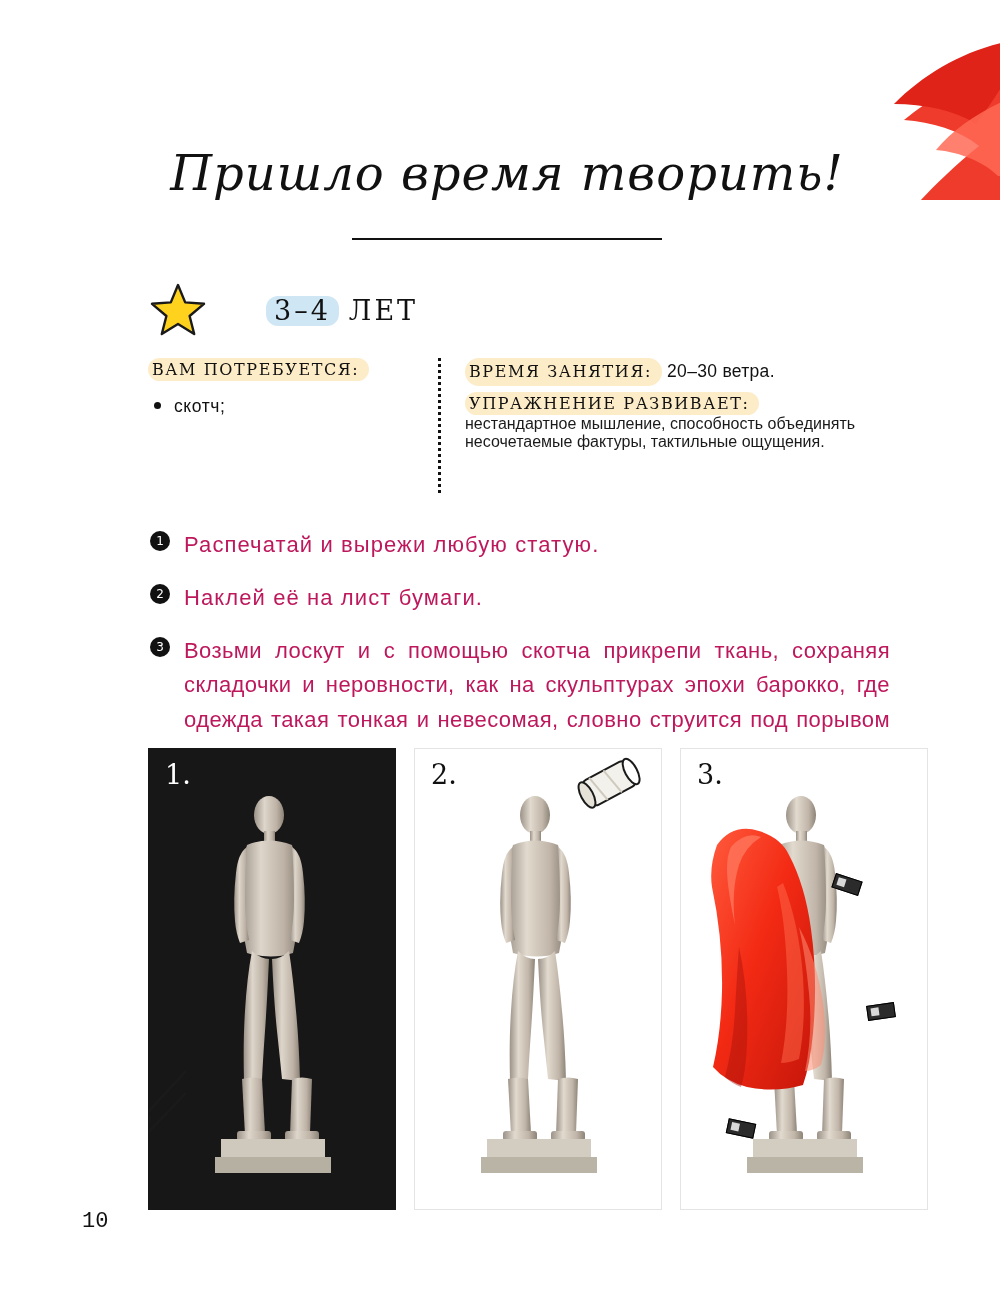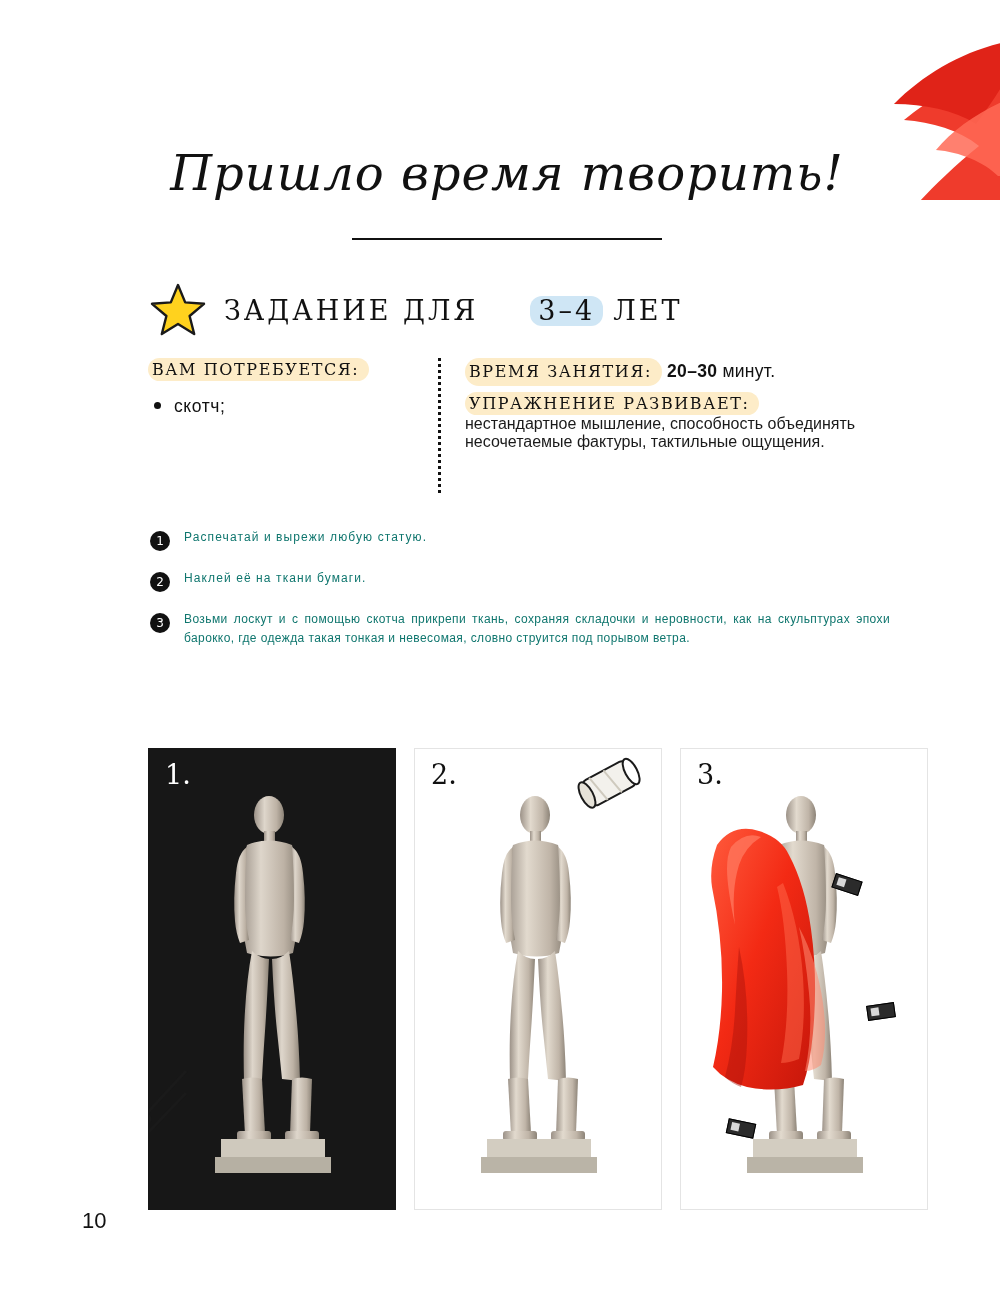--- a/index.html
+++ b/index.html
@@ -82,33 +82,33 @@
     font-size:17.5px;letter-spacing:.6px;line-height:1.72;
     padding-left:26px;position:relative;color:#111;
   }
   .bullets li:before{
     content:"";position:absolute;left:6px;top:11px;
     width:7px;height:7px;border-radius:50%;background:#111;
   }
   .right-line{
     font-size:17.5px;line-height:1.52;color:#111;letter-spacing:.3px;
   }
-  .right-line b{font-weight:bold;text-align:center;}
+  .right-line b{font-weight:normal;text-align:center;}
   .right-block{margin-top:6px;}
 
   
   .steps{position:absolute;left:150px;top:528px;width:740px;}
   .step{display:flex;gap:14px;margin-bottom:18px;}
   .step-num{
     flex:0 0 auto;width:20px;height:20px;border-radius:50%;
     background:#111;color:#fff;font-size:12px;line-height:20px;
     text-align:center;font-family:"DejaVu Sans", sans-serif;margin-top:3px;
   }
   .step-text{
-    font-size:12px;line-height:1.58;letter-spacing:.4px;color:#0f766e;
+    font-size:22px;line-height:1.58;letter-spacing:.4px;color:#be185d;
     text-align:justify;
   }
   .step.s1 .step-text, .step.s2 .step-text{letter-spacing:1.1px;}
 
   
   .panels{position:absolute;left:148px;top:748px;display:flex;gap:18px;}
   .panel{
     width:246px;height:460px;position:relative;overflow:hidden;
     background:#fff;border:1px solid #e4e4e4;
   }
@@ -126,21 +126,21 @@
   .scissors{position:absolute;left:-55px;bottom:40px;width:110px;height:110px;}
   .tape-roll{position:absolute;right:-18px;top:-18px;width:74px;height:64px;}
 
   .cloth{position:absolute;left:6px;top:58px;width:200px;height:330px;pointer-events:none;}
   .clip{position:absolute;width:26px;height:13px;background:#2b2b2b;border:1px solid #000;}
   .clip:after{content:"";position:absolute;left:3px;top:2px;width:8px;height:8px;background:#d8d8d8;}
 
   
   .folio{
     position:absolute;left:82px;bottom:78px;
-    font-family:Liberation Sans, sans-serif;font-size:22px;color:#111;
+    font-family:Liberation Mono, monospace;font-size:22px;color:#111;
   }
 </style>
 </head>
 <body>
 
 <div class="page">
 
   <svg class="ribbon" viewBox="0 0 260 200">
     <path d="M262,60 C220,72 180,95 150,120 C178,122 205,130 225,146 C200,166 178,188 165,202 L262,202 Z" fill="#ef3b2c"></path>
     <path d="M262,40 C214,48 172,72 140,104 C170,104 200,110 222,124 C240,100 255,76 262,60 Z" fill="#e02318"></path>
@@ -148,57 +148,56 @@
   </svg>
 
   <div class="title">Пришло время творить!</div>
   <div class="title-rule"></div>
 
   <div class="task-head">
     <svg class="star" viewBox="0 0 56 54">
       <path d="M28,2 L35.2,19.4 L54,20.8 L39.6,33 L44.2,51 L28,41 L11.8,51 L16.4,33 L2,20.8 L20.8,19.4 Z" fill="#ffd21e" stroke="#1a1a1a" stroke-width="2.4" stroke-linejoin="round"></path>
     </svg>
     <div class="task-head-text">
-      <span>ЗАДАНИЕ ДЛЯ</span>
       <span class="age-hl">3–4</span>
       <span>ЛЕТ</span>
     </div>
   </div>
 
   <div class="cols">
     <div class="col-left">
       <span class="hl-yellow">ВАМ ПОТРЕБУЕТСЯ:</span>
       <ul class="bullets">
         <li>скотч;</li>
       </ul>
     </div>
 
     <div class="col-divider"></div>
 
     <div class="col-right">
       <div class="right-line">
         <span class="hl-yellow">ВРЕМЯ ЗАНЯТИЯ:</span>
         <b>20–30</b>
-        <span>минут.</span>
+        <span>ветра.</span>
       </div>
       <div class="right-block">
         <span class="hl-yellow">УПРАЖНЕНИЕ РАЗВИВАЕТ:</span>
         <span>нестандартное мышление, способность объединять несочетаемые фактуры, тактильные ощущения.</span>
       </div>
     </div>
   </div>
 
   <div class="steps">
     <div class="step s1">
       <div class="step-num">1</div>
       <div class="step-text">Распечатай и вырежи любую статую.</div>
     </div>
     <div class="step s2">
       <div class="step-num">2</div>
-      <div class="step-text">Наклей её на ткани бумаги.</div>
+      <div class="step-text">Наклей её на лист бумаги.</div>
     </div>
     <div class="step s3">
       <div class="step-num">3</div>
       <div class="step-text">Возьми лоскут и с помощью скотча прикрепи ткань, сохраняя складочки и неровности, как на скульптурах эпохи барокко, где одежда такая тонкая и невесомая, словно струится под порывом ветра.</div>
     </div>
   </div>
 
   <div class="panels">
 
     <div class="panel dark">

